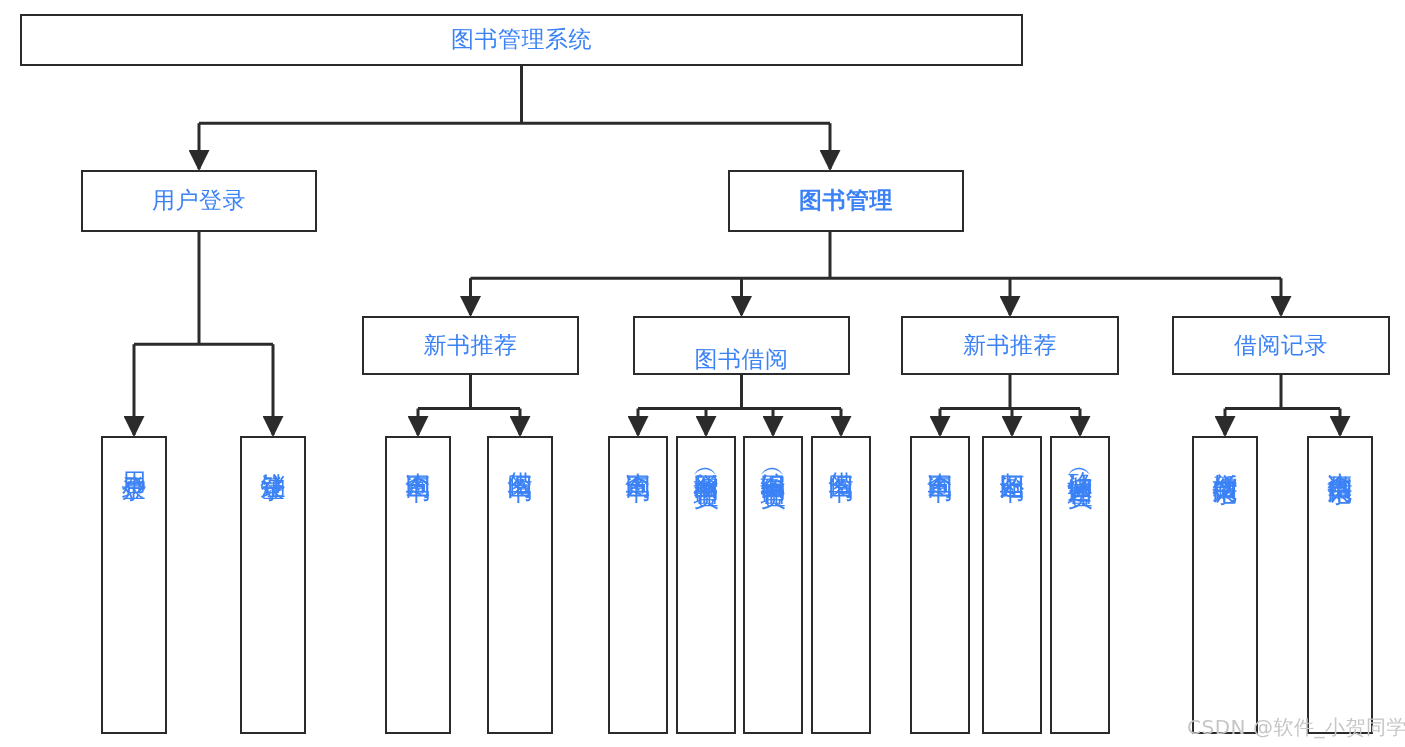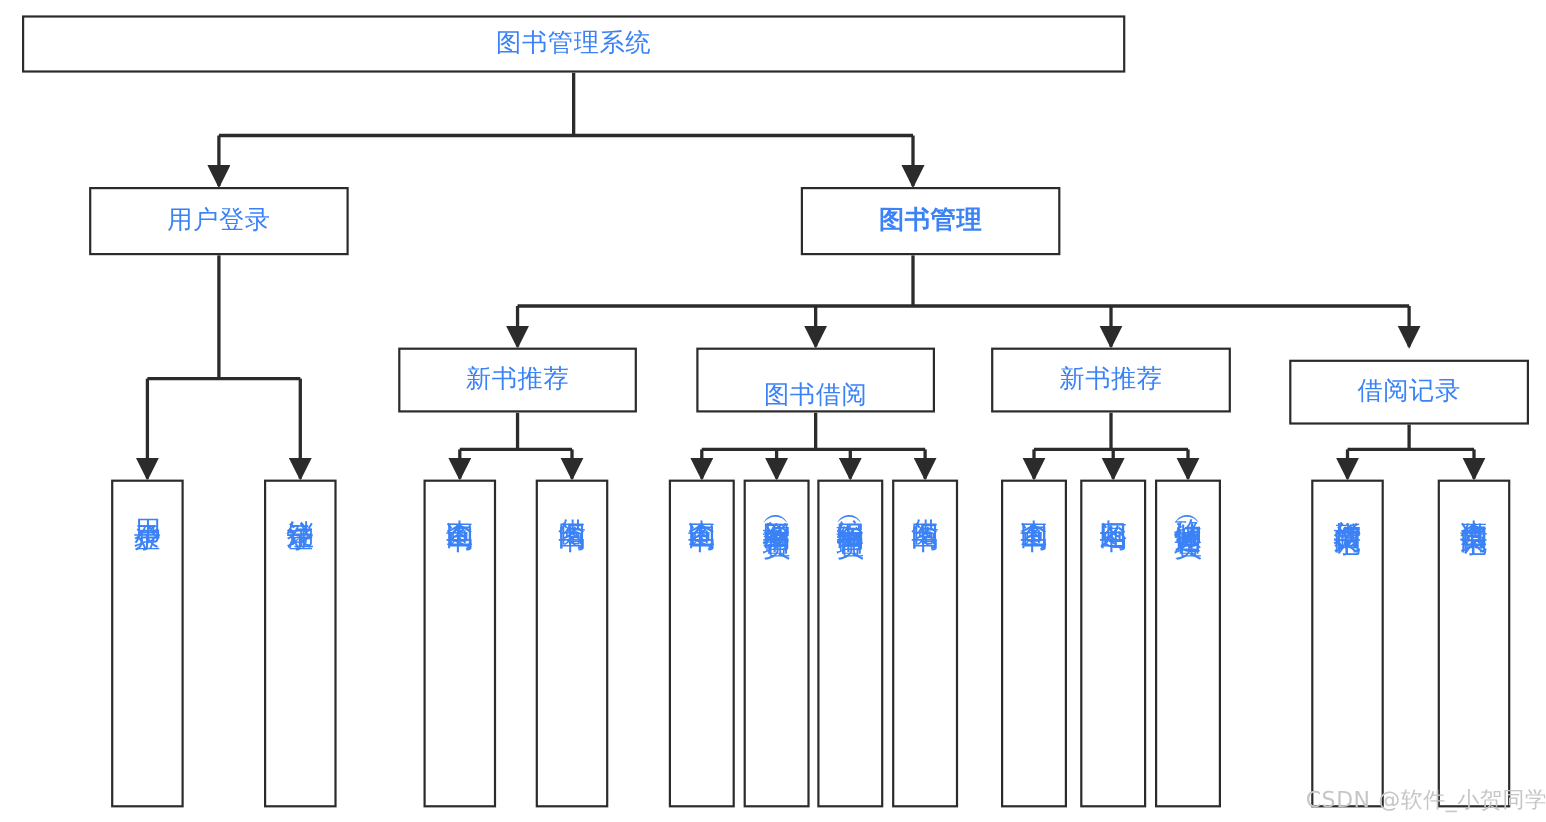--- a/index.html
+++ b/index.html
@@ -129,21 +129,21 @@
       </div>
       <div class="node horiz" style="left: 362px; top: 316px; width: 217px; height: 59px; align-items: center;">
         <span class="label">新书推荐</span>
       </div>
       <div class="node horiz" style="left: 633px; top: 316px; width: 217px; height: 59px; align-items: flex-end;">
         <span class="label">图书借阅</span>
       </div>
       <div class="node horiz" style="left: 901px; top: 316px; width: 218px; height: 59px;">
         <span class="label">新书推荐</span>
       </div>
-      <div class="node horiz" style="left: 1172px; top: 316px; width: 218px; height: 59px; margin-top: 11px;">
+      <div class="node horiz" style="left: 1172px; top: 316px; width: 218px; height: 59px;">
         <span class="label">借阅记录</span>
       </div>
       <div class="node vert" style="left: 101px; top: 436px; width: 66px; height: 298px;">
         <span class="label">用户登录</span>
       </div>
       <div class="node vert" style="left: 240px; top: 436px; width: 66px; height: 298px;">
         <span class="label">注销登录</span>
       </div>
       <div class="node vert" style="left: 385px; top: 436px; width: 66px; height: 298px;">
         <span class="label">查询图书</span>

